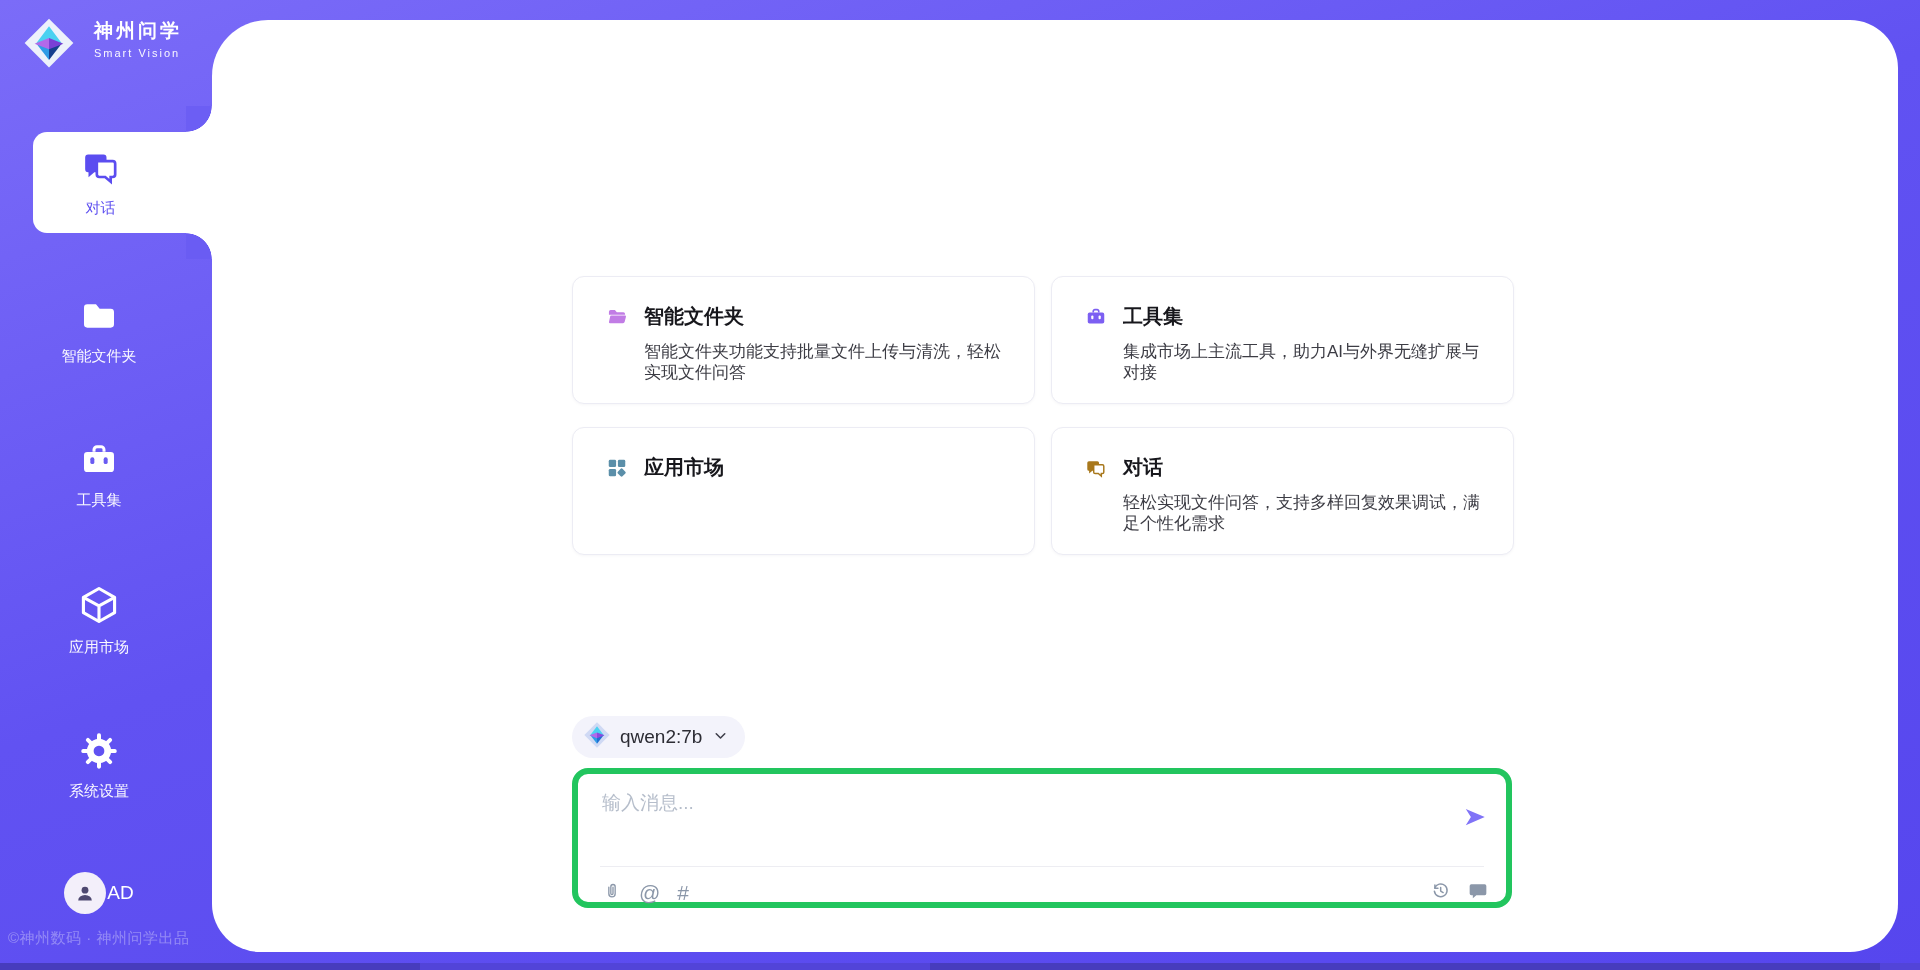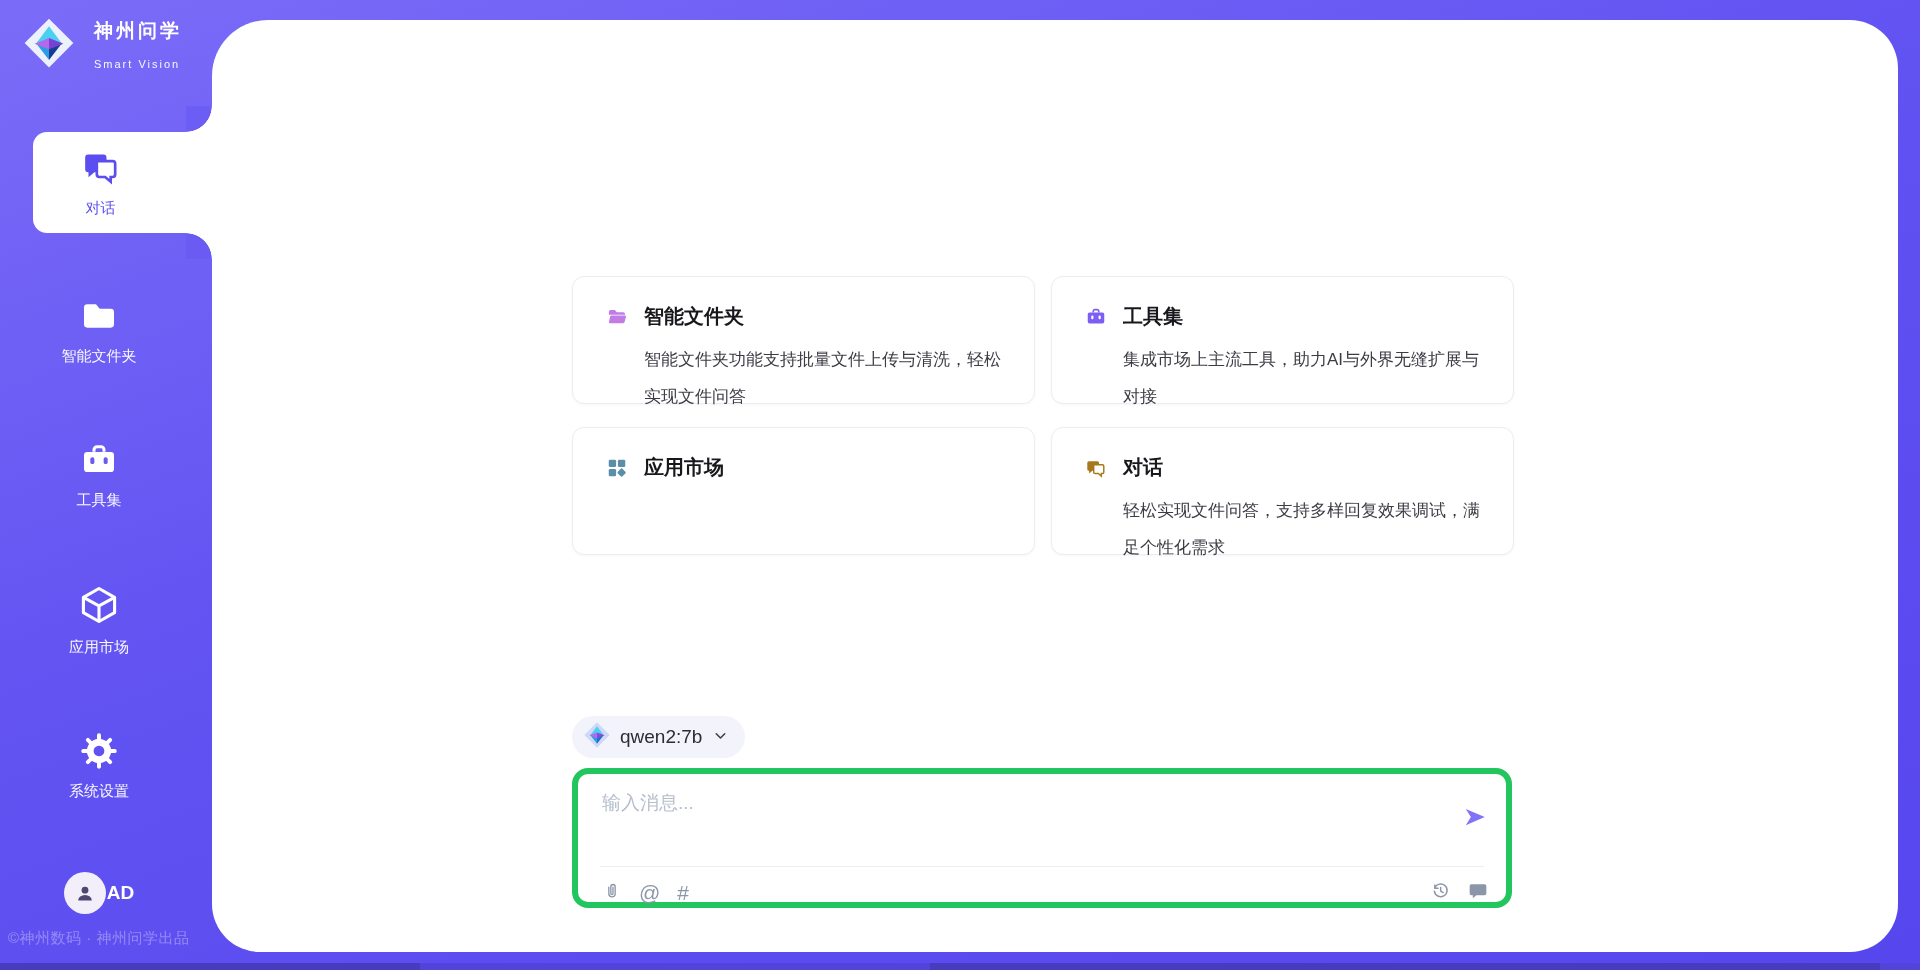--- a/index.html
+++ b/index.html
@@ -8,59 +8,59 @@
   #app { position:relative; width:1920px; height:970px; overflow:hidden;
          background:linear-gradient(160deg,#7b6cf8 0%,#6152f2 45%,#5646ee 100%); }
 
   
   .panel { position:absolute; left:212px; top:20px; width:1686px; height:932px;
            background:#ffffff; border-radius:56px 48px 48px 48px; }
 
   
   .brand { position:absolute; left:24px; top:18px; display:flex; align-items:flex-start; gap:20px; }
   .brand-name { color:#fff; font-size:19px; font-weight:700; letter-spacing:3px; }
-  .brand-sub  { color:#fff; font-size:11px; letter-spacing:2px; margin-top:14px; opacity:.95; }
+  .brand-sub  { color:#fff; font-size:11px; letter-spacing:2px; margin-top:3px; opacity:.95; }
 
   .nav-active { position:absolute; left:33px; top:132px; width:179px; height:101px;
                 background:#fff; border-radius:14px 0 0 14px; display:flex; flex-direction:column;
                 align-items:center; justify-content:center; gap:8px; padding-right:44px; cursor:pointer; }
   .nav-active .nav-label { color:#5b4df0; font-size:15px; font-weight:500; }
 
   .fillet { position:absolute; width:26px; height:26px; }
   .fillet.top    { left:186px; top:106px;
                    background:radial-gradient(circle 26px at 0 0,   #6c5ef4 0 25.4px, #ffffff 26px); }
   .fillet.bottom { left:186px; top:233px;
                    background:radial-gradient(circle 26px at 0 100%, #6a5cf3 0 25.4px, #ffffff 26px); }
 
   .nav-item { position:absolute; left:0; width:212px; padding-right:14px; display:flex;
               flex-direction:column; align-items:center; gap:7px; cursor:pointer; }
   .nav-item .nav-label { color:rgba(255,255,255,.96); font-size:15px; }
 
   .user-row { position:absolute; left:0; top:872px; width:212px; padding-right:14px;
-              display:flex; align-items:center; justify-content:center; gap:1px; cursor:pointer;font-weight:bold; }
+              display:flex; align-items:center; justify-content:center; gap:1px; cursor:pointer; }
   .avatar { width:42px; height:42px; border-radius:50%; background:#f3effa;
             display:flex; align-items:center; justify-content:center; }
   .user-name { color:#fff; font-size:19px; }
 
   .copyright { position:absolute; left:8px; top:929px; width:230px; font-size:15px;
                color:rgba(255,255,255,.33); letter-spacing:.5px; }
 
   
   .greeting { position:absolute; left:360px; top:142px; display:flex; align-items:center; gap:22px; }
   .greeting-title { font-size:30px; font-weight:800; color:#141419; letter-spacing:.5px; }
 
   
   .cards { position:absolute; left:360px; top:256px; display:grid;
            grid-template-columns:463px 463px; column-gap:16px; row-gap:23px; }
   .card { position:relative; height:128px; background:#fff; border:1px solid #ececf4;
           border-radius:12px; box-shadow:0 1px 3px rgba(30,30,80,.04); cursor:pointer; }
   .cicon  { position:absolute; left:33px; top:29px; width:22px; height:22px; }
   .ctitle { position:absolute; left:71px; top:26px; font-size:20px; font-weight:800; color:#17171c; }
   .cdesc  { position:absolute; left:71px; top:64px; right:20px; font-size:17px;
-            line-height:37px; color:#3c3c44; }
+            line-height:21px; color:#3c3c44; }
 
   
   .model-pill { position:absolute; left:360px; top:696px; height:42px; display:inline-flex;
                 align-items:center; gap:10px; padding:0 16px 0 12px; background:#f3f3fb;
                 border-radius:21px; cursor:pointer; }
   .model-name { font-size:19px; color:#2c2c34; font-weight:500;text-align:right; }
 
   .composer { position:absolute; left:360px; top:748px; width:940px; height:140px;
               background:#fff; border:6px solid #22c55e; border-radius:16px; }
   .composer textarea { position:absolute; left:24px; top:16px; width:820px; height:64px;

